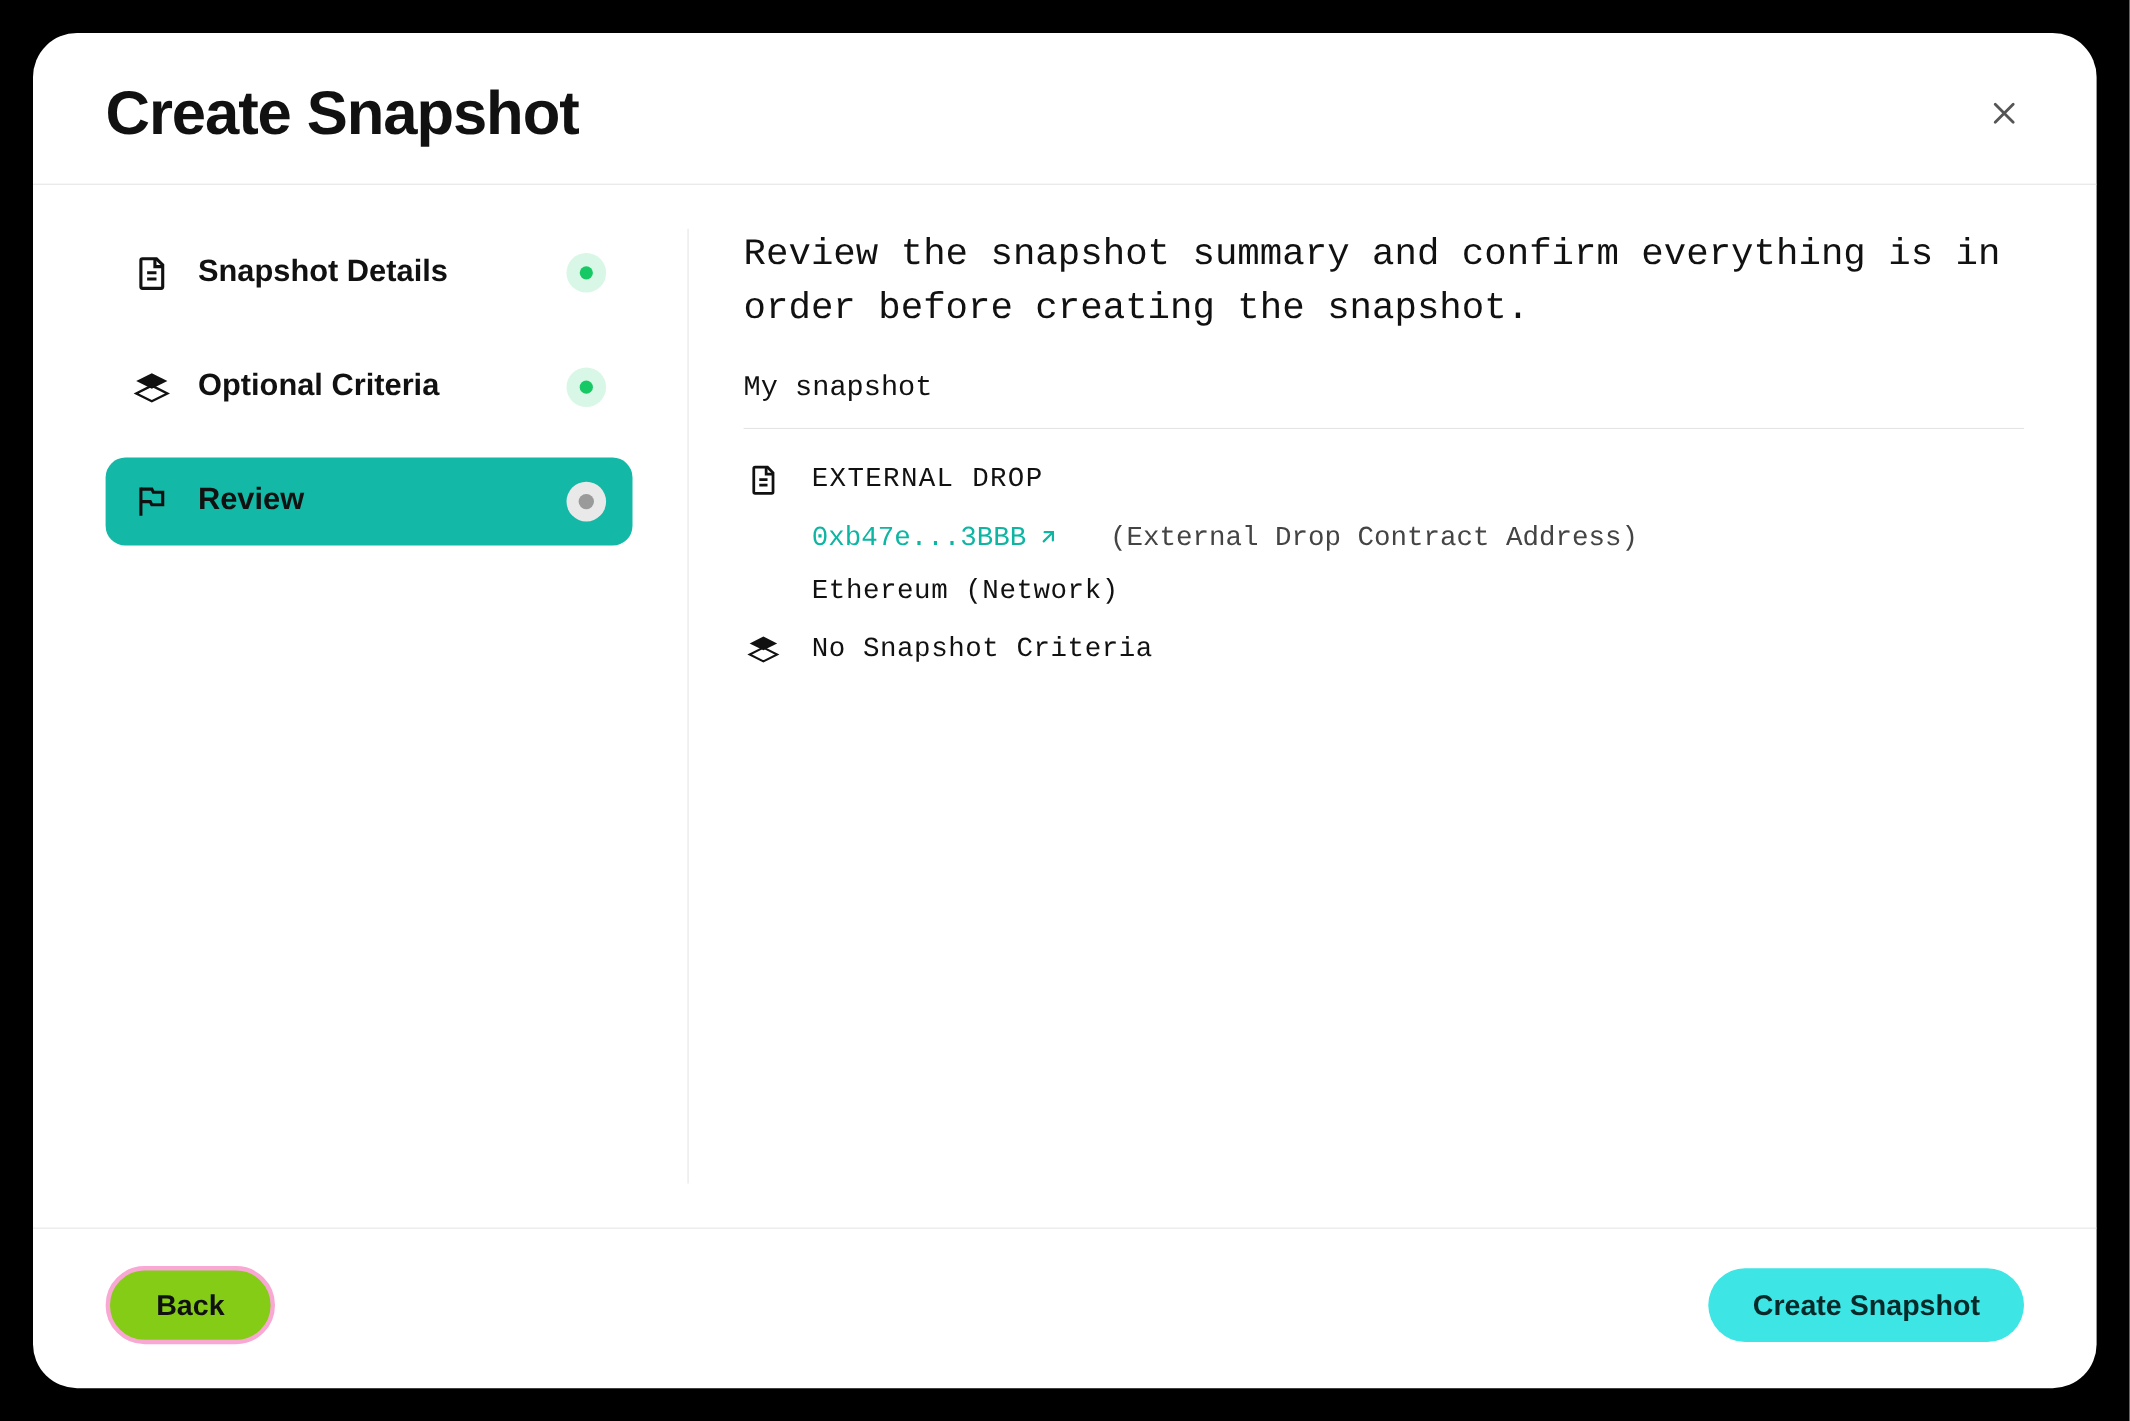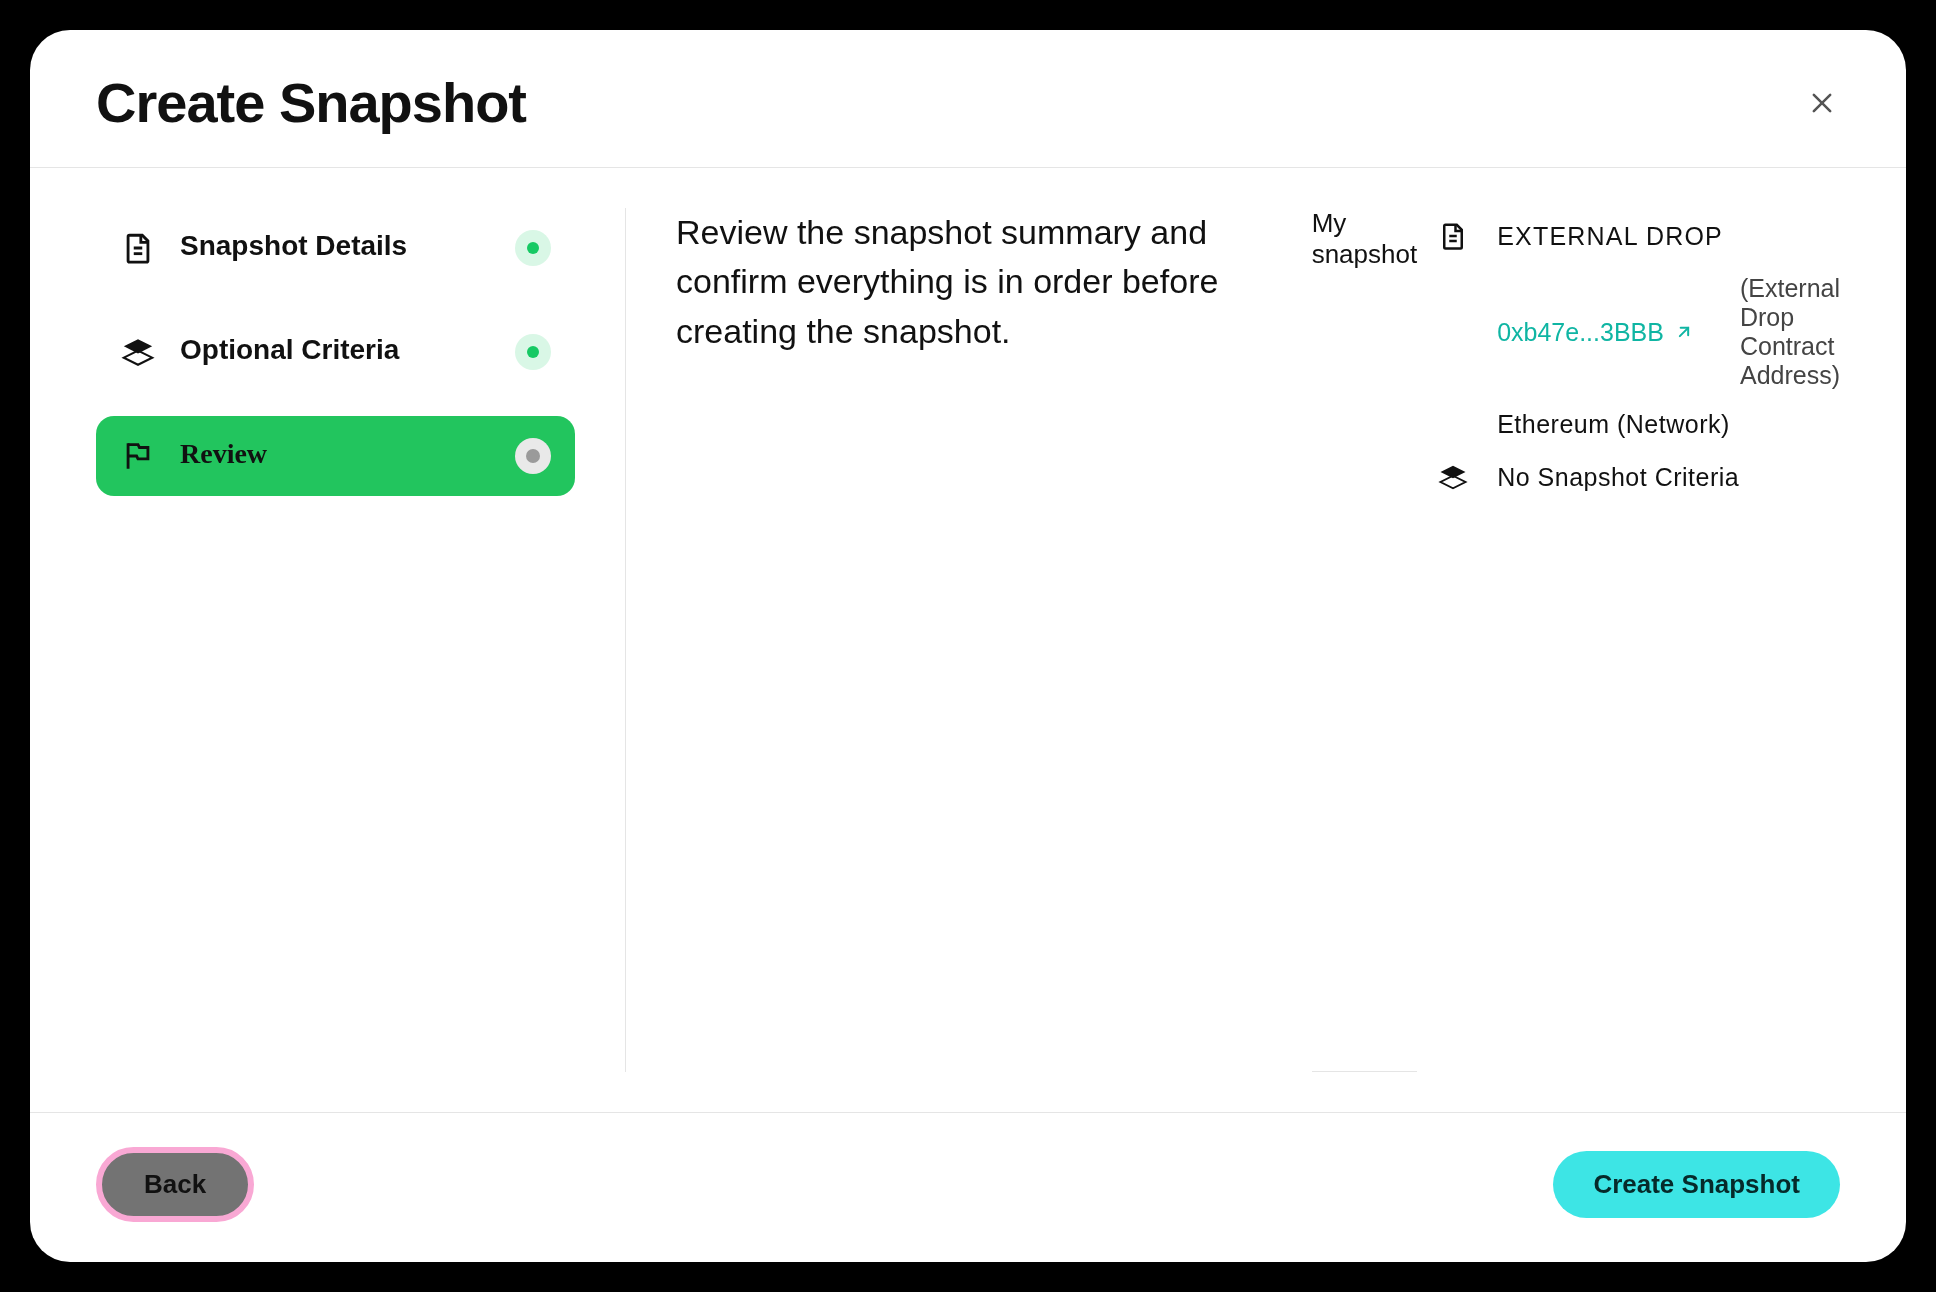--- a/index.html
+++ b/index.html
@@ -62,22 +62,21 @@
   }
   .step {
     display: flex;
     align-items: flex-start;
     gap: 24px;
     padding: 22px 24px;
     border-radius: 18px;
     cursor: pointer;
   }
   .step.active {
-    background: #22c55e;
-    font-family: Liberation Serif, serif;
+    background: #14b8a6;
   }
   .step-icon {
     width: 36px;
     height: 36px;
     display: flex;
     align-items: center;
     justify-content: center;
     color: #111;
     flex-shrink: 0;
   }
@@ -106,23 +105,24 @@
   .step-dot.current { background: #e9e9e9; }
   .step-dot.current::after {
     content:"";
     width: 14px; height: 14px; border-radius:50%;
     background:#9a9a9a;
   }
   .main {
     flex: 1;
     padding-left: 50px;
     display: flex;
-    flex-direction: row;
+    flex-direction: column;
     gap: 18px;
     overflow-y: auto;
+    font-family: Liberation Mono, monospace;
   }
   .instruction {
     font-size: 34px;
     color: #111;
     line-height: 1.45;
     margin-bottom: 12px;
   }
   .field-label {
     font-size: 28px;
     color: #111;
@@ -185,22 +185,22 @@
   }
   .btn {
     border-radius: 999px;
     font-size: 26px;
     font-weight: 600;
     padding: 16px 42px;
     cursor:pointer;
     border:none;
   }
   .btn-secondary {
-    background:#737373;
-    border:6px solid #f9a8d4;
+    background:#84cc16;
+    border:4px solid #f9a8d4;
     color:#111;
   }
   .btn-primary {
     background:#3de5e5;
     color:#062a2a;
     padding: 18px 40px;
   }
 </style>
 </head>
 <body>

